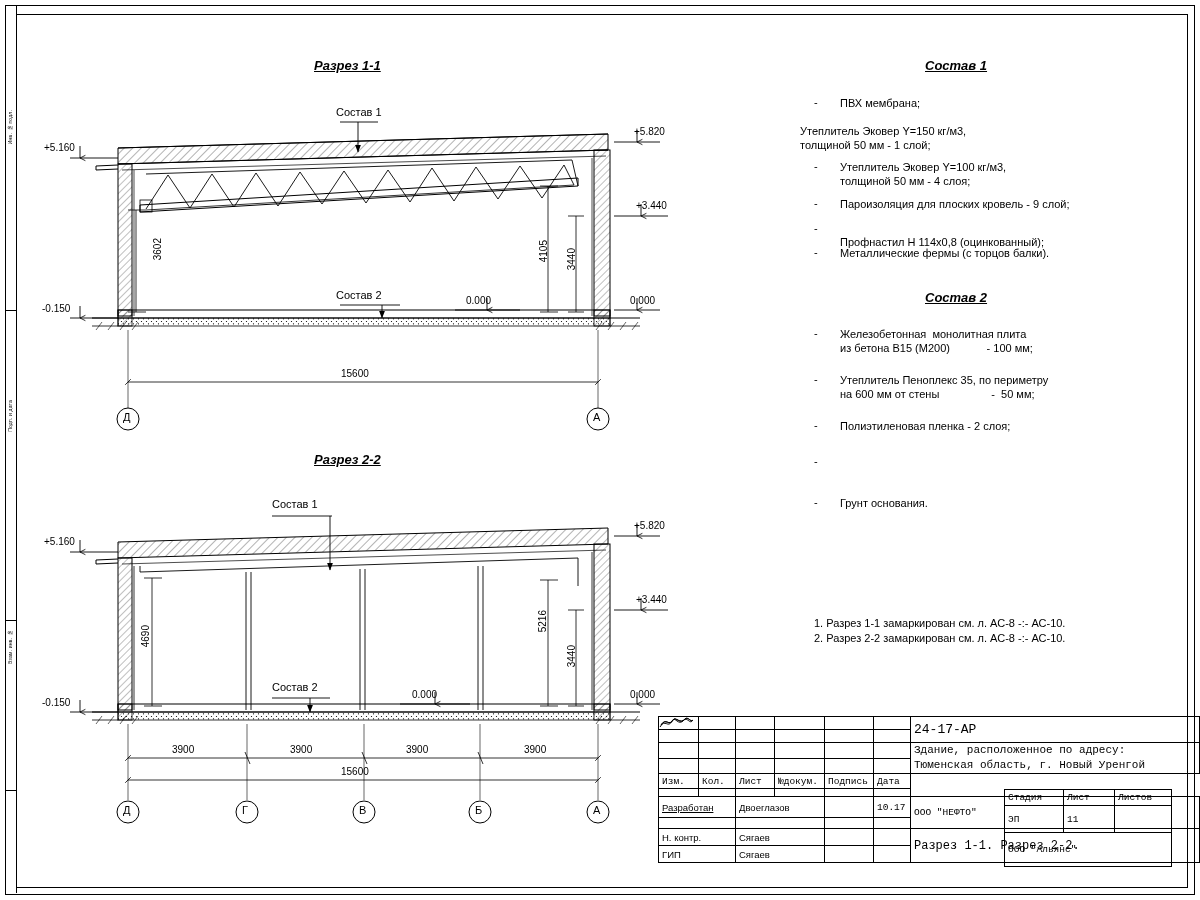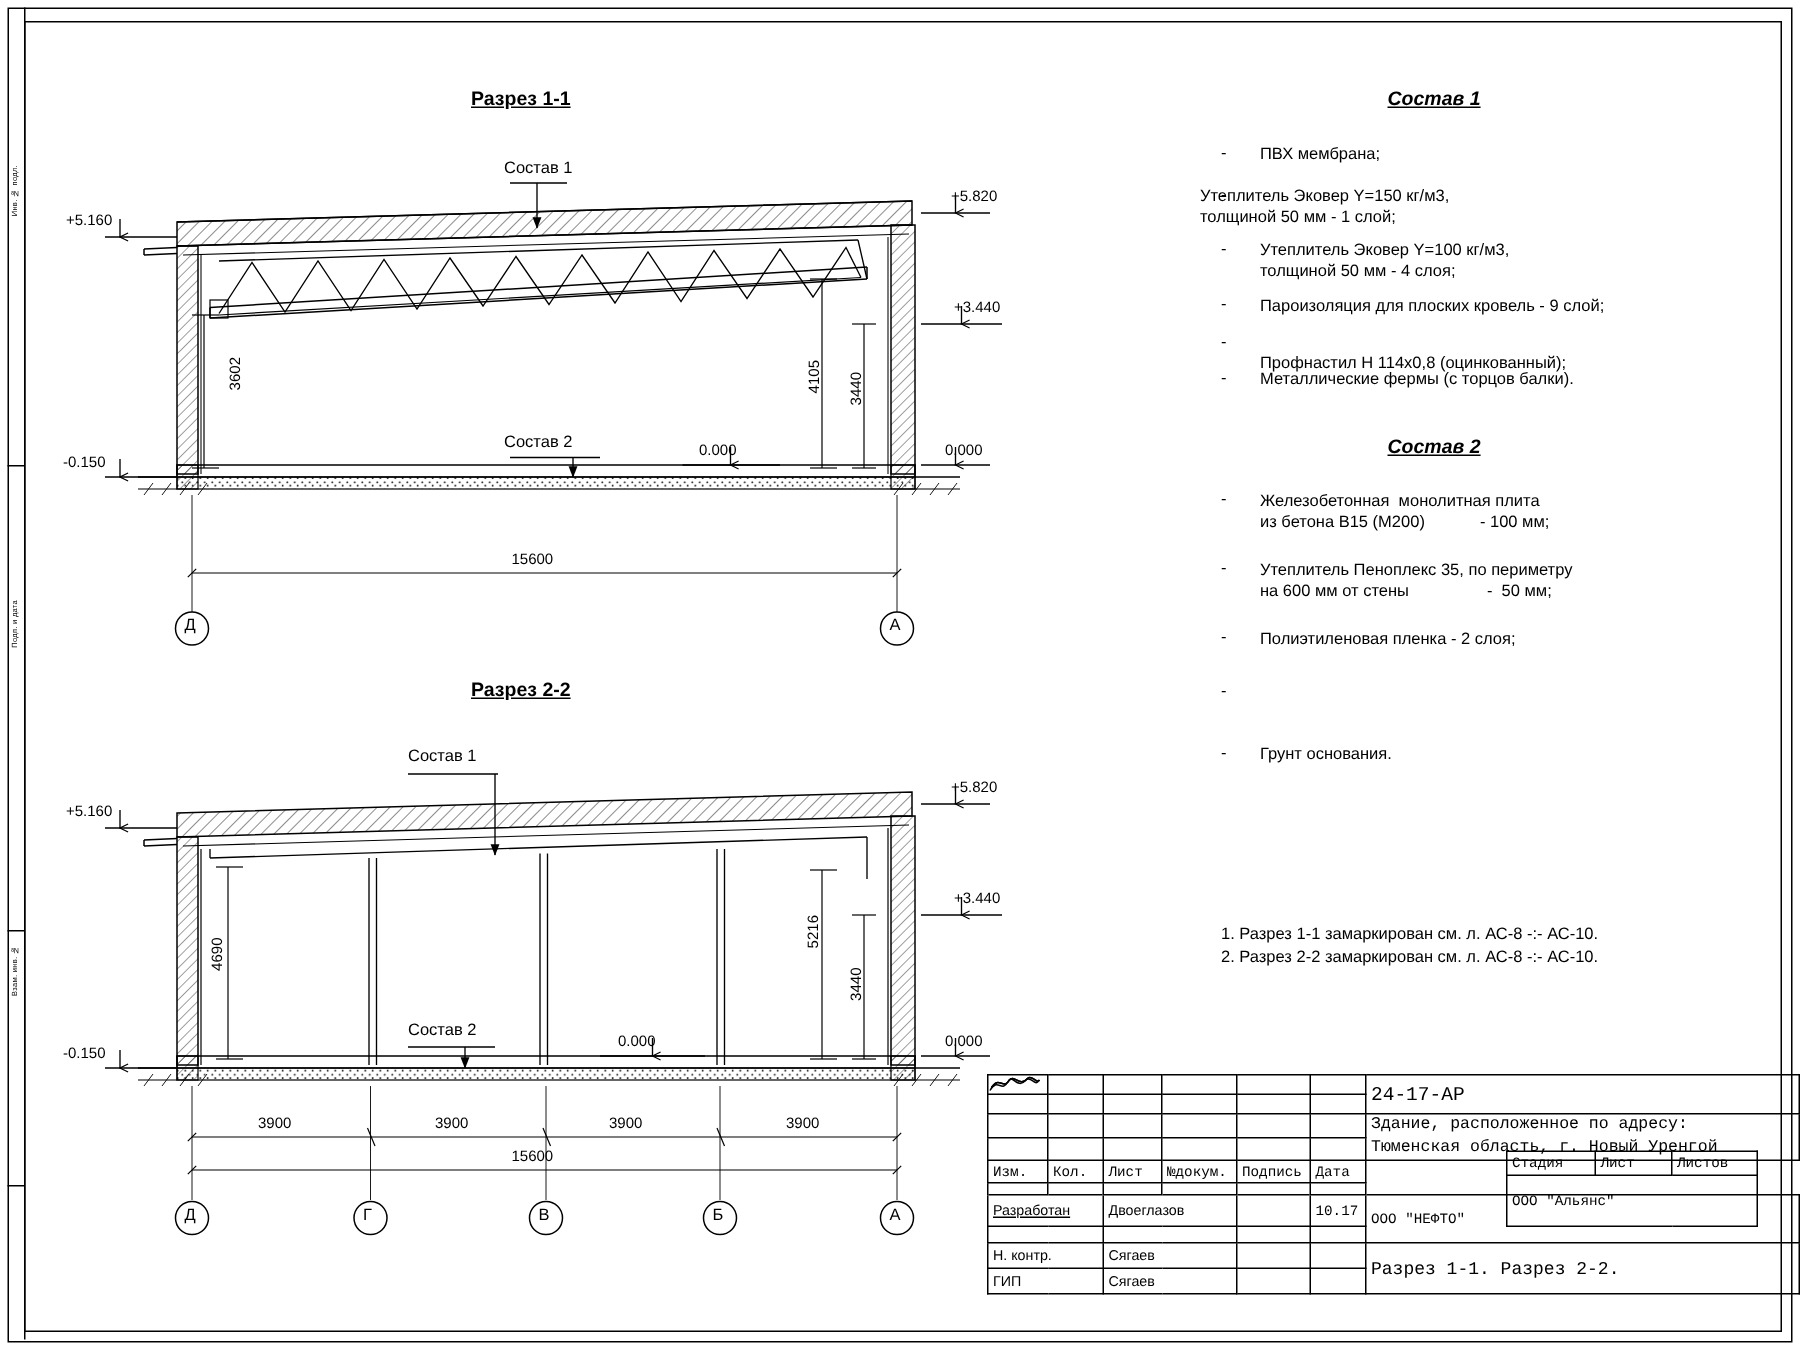--- a/index.html
+++ b/index.html
@@ -5,21 +5,21 @@
   html,body{margin:0;padding:0;background:#fff;}
   body{width:1200px;height:900px;position:relative;font-family:"Liberation Sans",sans-serif;color:#000;overflow:hidden;}
   .sheet{position:absolute;left:0;top:0;width:1200px;height:900px;}
   .frame-outer{position:absolute;left:5px;top:5px;width:1188px;height:888px;border:1px solid #000;}
   .frame-inner{position:absolute;left:16px;top:14px;width:1170px;height:872px;border:1.4px solid #000;}
   .side-strip{position:absolute;left:5px;top:5px;width:11px;height:888px;border-right:1px solid #000;}
   .strip-line{position:absolute;left:5px;width:11px;height:0;border-top:1px solid #000;}
   .vtext{position:absolute;writing-mode:vertical-rl;transform:rotate(180deg);font-size:5px;letter-spacing:.2px;color:#000;}
   .lbl{position:absolute;font-size:11px;white-space:nowrap;}
   .lbl-sm{position:absolute;font-size:10px;white-space:nowrap;}
-  .title-u{position:absolute;font-size:13px;font-weight:bold;text-decoration:underline;white-space:nowrap;}
+  .title-u{position:absolute;font-size:13px;font-style:italic;font-weight:bold;text-decoration:underline;white-space:nowrap;}
   .heading-u{position:absolute;font-size:13px;font-style:italic;font-weight:bold;text-decoration:underline;white-space:nowrap;}
   .spec{position:absolute;font-size:11px;line-height:14px;white-space:pre;}
   .dash{position:absolute;font-size:11px;}
   .note{position:absolute;font-size:11px;line-height:15px;white-space:pre;}
   .dimv{position:absolute;font-size:10px;writing-mode:vertical-rl;transform:rotate(180deg);}
   svg{position:absolute;left:0;top:0;}
   .stamp{position:absolute;}
   .stamp table{border-collapse:collapse;}
   .stamp td{border:1px solid #000;font-size:9.5px;padding:0 3px;vertical-align:middle;}
   .c{text-align:left;font-family:Liberation Mono, monospace;}
@@ -430,28 +430,33 @@
           <svg width="36" height="12" viewBox="0 0 36 12">
                 <path d="M3,9 C8,1 11,11 15,4 C18,0 22,9 27,3 C30,0 33,7 35,4" fill="none" stroke="#000" stroke-width="1"></path>
               </svg>
         </td>
         <td></td>
       </tr>
     </tbody>
       </table>
   </div>
 
-  <div class="stamp" style="left:1004px;top:767px;">
+  <div class="stamp" style="left:1004px;top:789px;">
     <table>
       <tbody>
           <tr>
         <td class="c" style="width:52px;height:15px;">Стадия</td>
         <td class="c" style="width:44px;">Лист</td>
         <td class="c" style="width:50px;">Листов</td>
       </tr>
       <tr>
+        <td class="c big" style="height:26px;">ЭП</td>
+        <td class="c big">11</td>
+        <td class="c big"></td>
+      </tr>
+      <tr>
         <td colspan="3" class="c big" style="height:33px;">ООО "Альянс"</td>
       </tr>
     </tbody>
       </table>
   </div>
 
 </div>
 
 </body></html>

